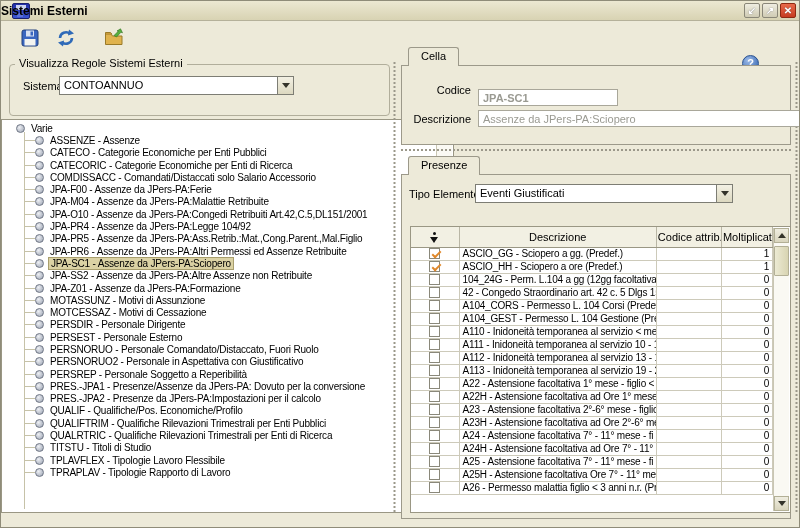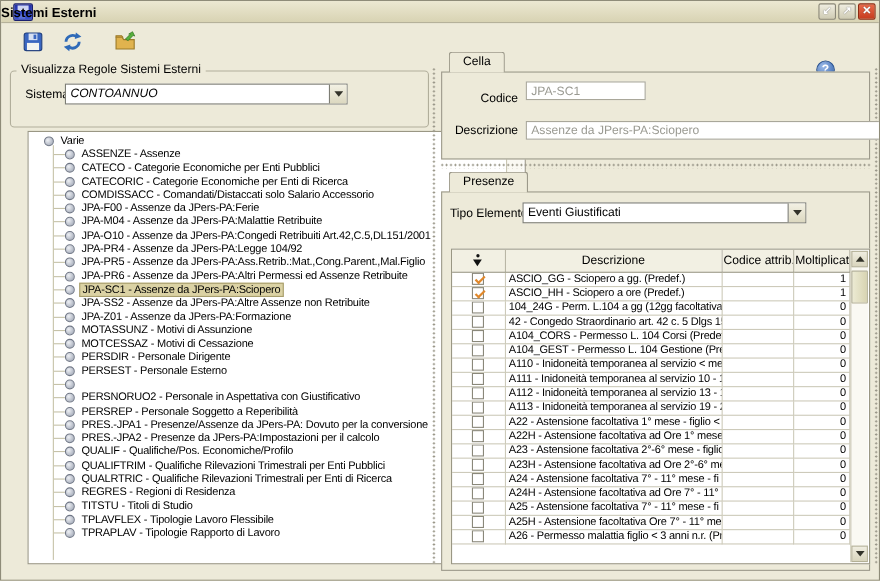--- a/index.html
+++ b/index.html
@@ -28,29 +28,29 @@
   .helpbtn{position:absolute;left:741px;top:33px;width:17px;height:17px;border-radius:50%;
            background:radial-gradient(circle at 35% 30%,#9dbbe8,#2a5caa);border:1px solid #27508f;
            color:#fff;font-weight:bold;font-size:11px;line-height:15px;text-align:center;padding:0;}
 
   
   .groupbox{position:absolute;left:8px;top:63px;width:381px;height:52px;
             border:1px solid #b1ae9b;border-radius:4px;}
   .gb-title{position:absolute;left:14px;top:56px;background:#edead9;padding:0 4px;}
   .sistema-label{position:absolute;left:22px;top:79px;}
   .combo{position:absolute;display:flex;background:#fff;border:1px solid #7d7d74;height:19px;}
-  .combo-sistema{left:58px;top:75px;width:257px;font-style:italic;}
+  .combo-sistema{left:58px;top:75px;width:235px;}
   .combo-text{flex:1;padding:2px 4px;white-space:nowrap;overflow:hidden;}
   .combo-btn{width:16px;background:linear-gradient(#f3f1e4,#dcd8c0);border-left:1px solid #7d7d74;
              display:flex;align-items:center;justify-content:center;}
   .tri-down{width:0;height:0;border-left:4px solid transparent;border-right:4px solid transparent;border-top:5px solid #33332a;}
   .tri-up{width:0;height:0;border-left:4px solid transparent;border-right:4px solid transparent;border-bottom:5px solid #33332a;}
 
   
-  .treebox{position:absolute;left:24px;top:118px;width:453px;height:394px;background:#fff;
+  .treebox{position:absolute;left:0;top:118px;width:453px;height:394px;background:#fff;
            border:1px solid #9a9784;}
   .tree{position:absolute;left:2px;top:2px;right:19px;bottom:2px;overflow:hidden;
         font-size:10px;letter-spacing:-0.2px;}
   .tree-guide{position:absolute;left:20px;top:10px;width:1px;background:#c6c2a8;}
   .tree-row{position:relative;height:12.3px;display:flex;align-items:center;white-space:nowrap;}
   .tree-row .connector{width:10px;height:1px;background:#c6c2a8;margin-left:21px;}
   .tree-row.root{padding-left:12px;}
   .node-icon{flex:0 0 9px;width:9px;height:9px;border-radius:50%;border:1px solid #6f7685;
              background:radial-gradient(circle at 35% 35%,#eef0f4,#99a1b1);margin-right:4px;}
   .tree-row .lbl{padding:0 2px;overflow:hidden;}
@@ -83,21 +83,21 @@
   .cella-wrap{left:400px;top:46px;width:390px;height:98px;}
   .importi-wrap{left:400px;top:155px;width:390px;height:363px;}
   .tab{position:absolute;left:7px;top:0;height:19px;padding:2px 12px 0 12px;
        background:#edead9;border:1px solid #9c998a;border-bottom:none;border-radius:3px 3px 0 0;z-index:2;}
   .tabcontent{position:absolute;left:0;top:18px;right:0;bottom:0;border:1px solid #9c998a;background:#edead9;}
 
   .fld-label{position:absolute;text-align:right;}
   .fld{position:absolute;background:#fff;border:1px solid #a9a79a;color:#9a9a92;
        padding:2px 4px;white-space:nowrap;overflow:hidden;height:17px;}
   .codice-label{left:402px;top:83px;width:68px;}
-  .codice-fld{left:477px;top:73px;width:109px;}
+  .codice-fld{left:477px;top:88px;width:140px;font-weight:bold;}
   .descr-label{left:392px;top:112px;width:78px;}
   .descr-fld{left:477px;top:109px;width:372px;}
 
   .tipo-label{position:absolute;left:408px;top:187px;}
   .combo-tipo{left:474px;top:183px;width:258px;}
 
   
   .tablebox{position:absolute;left:409px;top:225px;width:381px;height:287px;background:#fff;
             border:1px solid #9a9784;}
   .grid{border-collapse:collapse;table-layout:fixed;width:362px;font-size:10px;letter-spacing:-0.2px;}
@@ -259,20 +259,21 @@
             <span class="lbl">PERSDIR - Personale Dirigente</span>
           </div>
           <div class="tree-row">
             <span class="connector"></span>
             <span class="node-icon"></span>
             <span class="lbl">PERSEST - Personale Esterno</span>
           </div>
           <div class="tree-row">
             <span class="connector"></span>
             <span class="node-icon"></span>
+            <span class="lbl">PERSNORUO - Personale Comandato/Distaccato, Fuori Ruolo</span>
           </div>
           <div class="tree-row">
             <span class="connector"></span>
             <span class="node-icon"></span>
             <span class="lbl">PERSNORUO2 - Personale in Aspettativa con Giustificativo</span>
           </div>
           <div class="tree-row">
             <span class="connector"></span>
             <span class="node-icon"></span>
             <span class="lbl">PERSREP - Personale Soggetto a Reperibilità</span>
@@ -294,25 +295,20 @@
           </div>
           <div class="tree-row">
             <span class="connector"></span>
             <span class="node-icon"></span>
             <span class="lbl">QUALIFTRIM - Qualifiche Rilevazioni Trimestrali per Enti Pubblici</span>
           </div>
           <div class="tree-row">
             <span class="connector"></span>
             <span class="node-icon"></span>
             <span class="lbl">QUALRTRIC - Qualifiche Rilevazioni Trimestrali per Enti di Ricerca</span>
-          </div>
-          <div class="tree-row">
-            <span class="connector"></span>
-            <span class="node-icon"></span>
-            <span class="lbl">REGRES - Regioni di Residenza</span>
           </div>
           <div class="tree-row">
             <span class="connector"></span>
             <span class="node-icon"></span>
             <span class="lbl">TITSTU - Titoli di Studio</span>
           </div>
           <div class="tree-row">
             <span class="connector"></span>
             <span class="node-icon"></span>
             <span class="lbl">TPLAVFLEX - Tipologie Lavoro Flessibile</span>

